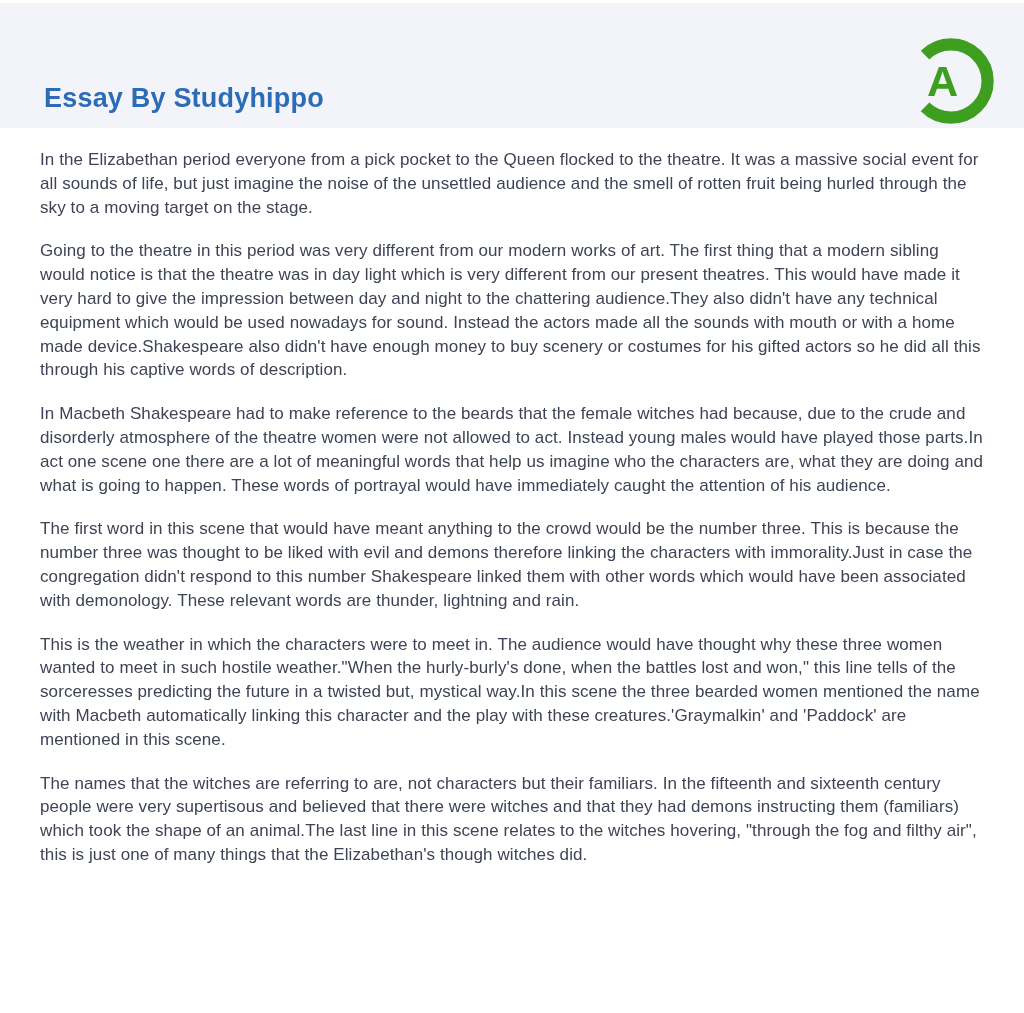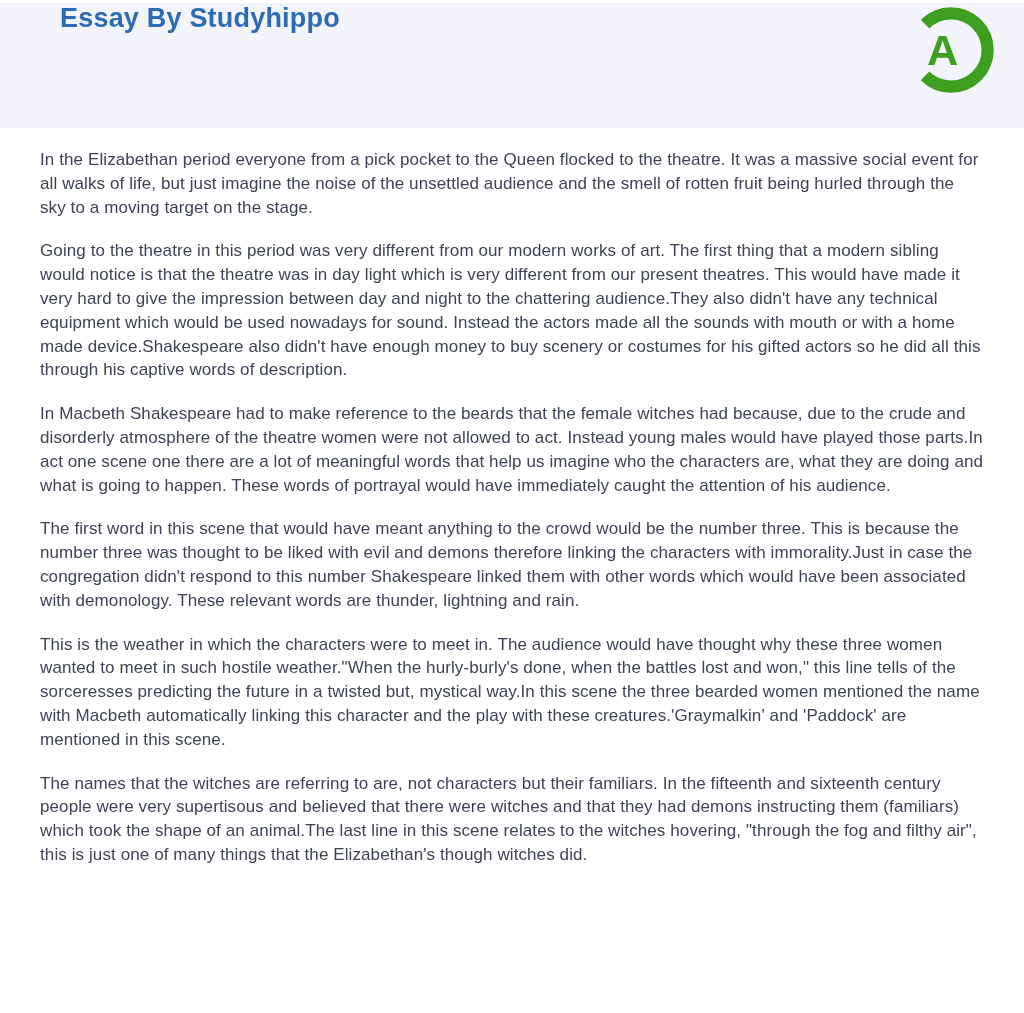--- a/index.html
+++ b/index.html
@@ -16,23 +16,23 @@
     width: 1024px;
     background: var(--page-bg);
     font-family: "Liberation Sans", sans-serif;
   }
   body { min-height: 1013px; padding-top: 3px; }
 
   .page-header {
     background: var(--header-bg);
     height: 125px;
     display: flex;
-    align-items: flex-start;
+    align-items: flex-end;
     justify-content: space-between;
-    padding: 0 26px 0 60px;
+    padding: 0 26px 0 44px;
   }
   .header-left { display: flex; flex-direction: column; }
   .site-title {
     color: var(--header-title);
     font-size: 27px;
     font-weight: 700;
     letter-spacing: 0.2px;
     margin-bottom: 14px;
   }
   .site-url {
@@ -82,20 +82,20 @@
     <div class="site-title">Essay By Studyhippo</div>
   </div>
   <svg class="logo" viewBox="0 0 100 100" width="94" height="94">
     <path class="ring" d="M 22.4 22.4 A 39 39 0 1 1 22.4 77.6"></path>
     <text class="letter" x="41" y="66" text-anchor="middle">A</text>
   </svg>
 </header>
 
 <main class="article">
   <div class="article-body" id="article-body">
-      <p>In the Elizabethan period everyone from a pick pocket to the Queen flocked to the theatre. It was a massive social event for all walks of life, but just imagine the noise of the unsettled audience and the smell of rotten fruit being hurled through the sky to a moving target on the stage.</p>
+      <p>In the Elizabethan period everyone from a pick pocket to the Queen flocked to the theatre. It was a massive social event for all sounds of life, but just imagine the noise of the unsettled audience and the smell of rotten fruit being hurled through the sky to a moving target on the stage.</p>
       <p>Going to the theatre in this period was very different from our modern works of art. The first thing that a modern sibling would notice is that the theatre was in day light which is very different from our present theatres. This would have made it very hard to give the impression between day and night to the chattering audience.They also didn't have any technical equipment which would be used nowadays for sound. Instead the actors made all the sounds with mouth or with a home made device.Shakespeare also didn't have enough money to buy scenery or costumes for his gifted actors so he did all this through his captive words of description.</p>
       <p>In Macbeth Shakespeare had to make reference to the beards that the female witches had because, due to the crude and disorderly atmosphere of the theatre women were not allowed to act. Instead young males would have played those parts.In act one scene one there are a lot of meaningful words that help us imagine who the characters are, what they are doing and what is going to happen. These words of portrayal would have immediately caught the attention of his audience.</p>
       <p>The first word in this scene that would have meant anything to the crowd would be the number three. This is because the number three was thought to be liked with evil and demons therefore linking the characters with immorality.Just in case the congregation didn't respond to this number Shakespeare linked them with other words which would have been associated with demonology. These relevant words are thunder, lightning and rain.</p>
       <p>This is the weather in which the characters were to meet in. The audience would have thought why these three women wanted to meet in such hostile weather."When the hurly-burly's done, when the battles lost and won," this line tells of the sorceresses predicting the future in a twisted but, mystical way.In this scene the three bearded women mentioned the name with Macbeth automatically linking this character and the play with these creatures.'Graymalkin' and 'Paddock' are mentioned in this scene.</p>
       <p>The names that the witches are referring to are, not characters but their familiars. In the fifteenth and sixteenth century people were very supertisous and believed that there were witches and that they had demons instructing them (familiars) which took the shape of an animal.The last line in this scene relates to the witches hovering, "through the fog and filthy air", this is just one of many things that the Elizabethan's though witches did.</p>
     </div>
 </main>
 
 </body></html>

